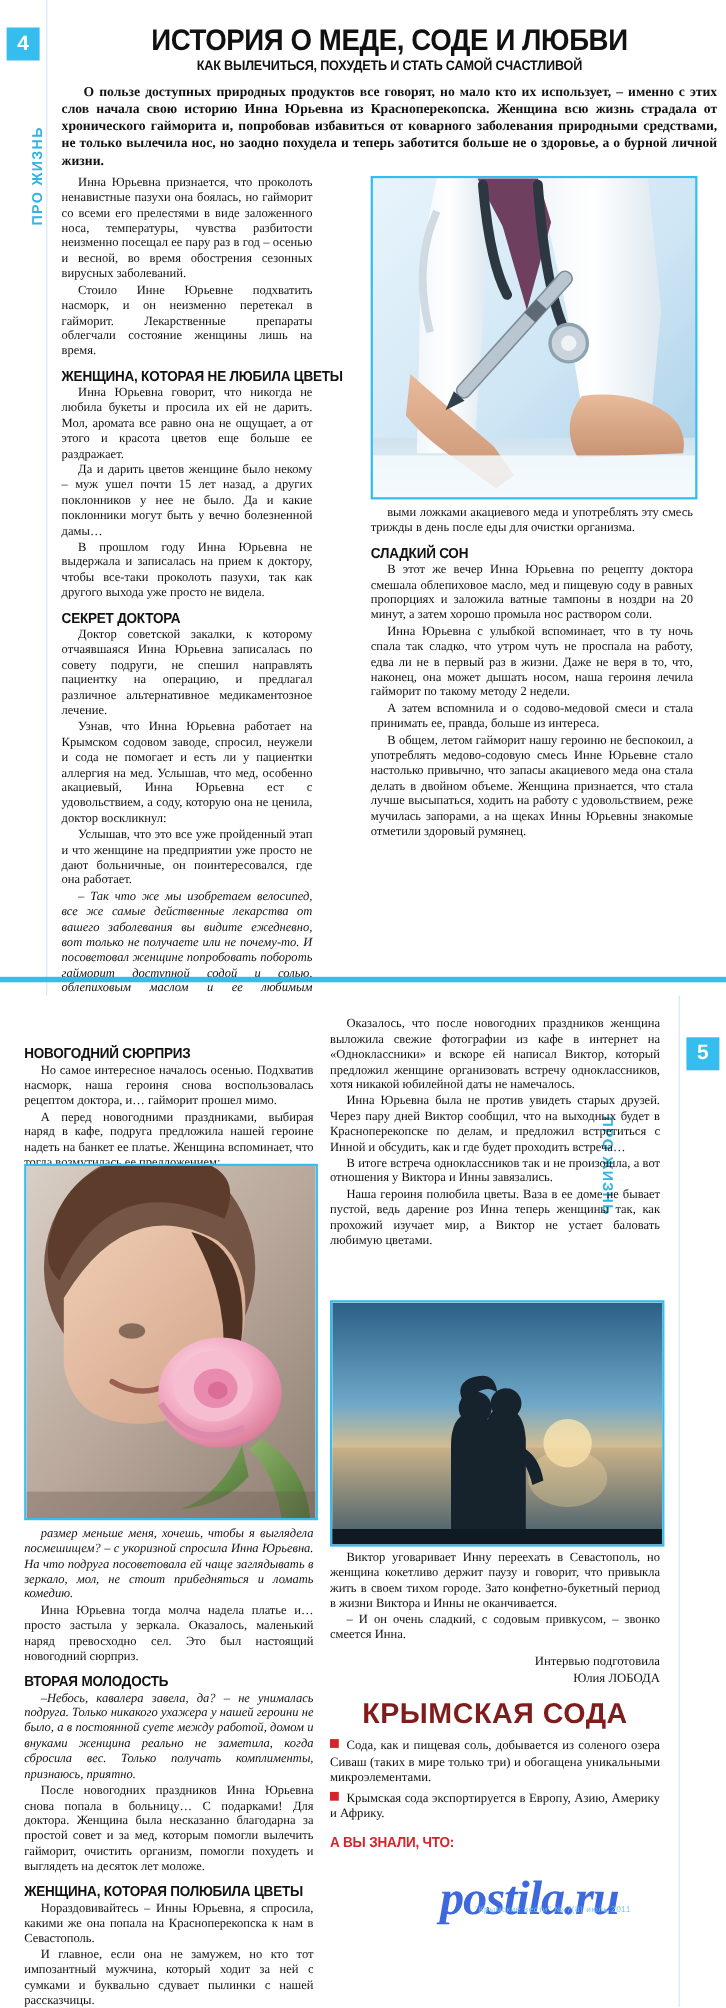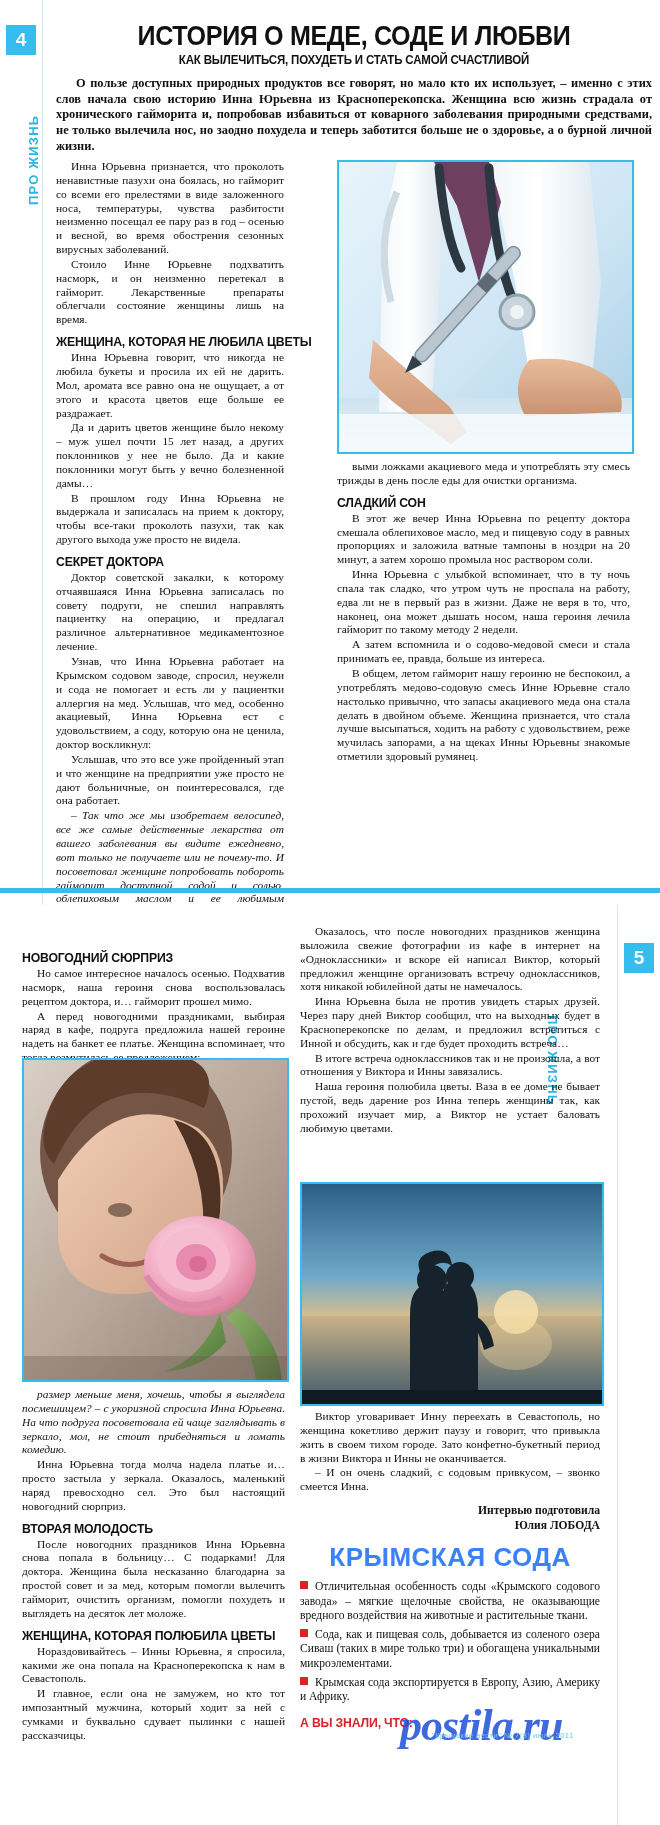--- a/index.html
+++ b/index.html
@@ -56,25 +56,25 @@
   }
   .sec.red{color:#d8232a;}
 
   
   .photo{border:2px solid #35bdee;position:relative;overflow:hidden;background:#dfeef7;}
   .ph-inner{position:absolute;inset:0;}
 
   .rule{height:5px;background:#35bdee;width:100%;}
 
   .credit{
-    text-align:right;font-weight:bold;font-size:11.6px;line-height:1.25;margin-top:10px;
+    text-align:right;font-weight:normal;font-size:11.6px;line-height:1.25;margin-top:10px;
   }
 
   .sodatitle{
-    text-align:center;color:#3b82f6;font-family:"Liberation Sans",sans-serif;
+    text-align:center;color:#7f1d1d;font-family:"Liberation Sans",sans-serif;
     font-weight:bold;font-size:26px;letter-spacing:0.5px;margin:9px 0 7px 0;
   }
   .bullet{
     display:inline-block;width:8px;height:8px;background:#d8232a;
     margin-right:7px;vertical-align:1px;
   }
   .sodap{font-size:11.6px;line-height:1.26;text-align:justify;margin:0 0 4px 0;text-indent:0;}
 
   .wm{
     position:absolute;font-family:"Liberation Serif",serif;font-style:italic;
@@ -227,20 +227,21 @@
         <path d="M214 248 q40 26 44 72 l-26 0 q-8 -46 -30 -62 z" fill="url(#leafg)"></path>
         <rect x="0" y="296" width="263" height="24" fill="#6a5a4e" opacity=".35"></rect>
       </svg>
     </div>
   </div>
 
   <div style="position:absolute;left:22px;top:483px;width:263px;">
     <p class="b" style="font-style:italic">размер меньше меня, хочешь, чтобы я выглядела посмешищем? – с укоризной спросила Инна Юрьевна. На что подруга посоветовала ей чаще заглядывать в зеркало, мол, не стоит прибедняться и ломать комедию.</p>
     <p class="b">Инна Юрьевна тогда молча надела платье и… просто застыла у зеркала. Оказалось, маленький наряд превосходно сел. Это был настоящий новогодний сюрприз.</p>
     <div class="sec">ВТОРАЯ МОЛОДОСТЬ</div>
+    <p class="b" style="font-style:italic">–Небось, кавалера завела, да? – не унималась подруга. Только никакого ухажера у нашей героини не было, а в постоянной суете между работой, домом и внуками женщина реально не заметила, когда сбросила вес. Только получать комплименты, признаюсь, приятно.</p>
     <p class="b">После новогодних праздников Инна Юрьевна снова попала в больницу… С подарками! Для доктора. Женщина была несказанно благодарна за простой совет и за мед, которым помогли вылечить гайморит, очистить организм, помогли похудеть и выглядеть на десяток лет моложе.</p>
     <div class="sec">ЖЕНЩИНА, КОТОРАЯ ПОЛЮБИЛА ЦВЕТЫ</div>
     <p class="b">Нораздовивайтесь – Инны Юрьевна, я спросила, какими же она попала на Красноперекопска к нам в Севастополь.</p>
     <p class="b">И главное, если она не замужем, но кто тот импозантный мужчина, который ходит за ней с сумками и буквально сдувает пылинки с нашей рассказчицы.</p>
   </div>
 
   <div style="position:absolute;left:300px;top:20px;width:300px;">
     <p class="b">Оказалось, что после новогодних праздников женщина выложила свежие фотографии из кафе в интернет на «Одноклассники» и вскоре ей написал Виктор, который предложил женщине организовать встречу одноклассников, хотя никакой юбилейной даты не намечалось.</p>
     <p class="b">Инна Юрьевна была не против увидеть старых друзей. Через пару дней Виктор сообщил, что на выходных будет в Красноперекопске по делам, и предложил встретиться с Инной и обсудить, как и где будет проходить встреча…</p>
     <p class="b">В итоге встреча одноклассников так и не произошла, а вот отношения у Виктора и Инны завязались.</p>
@@ -282,23 +283,20 @@
 
   <div style="position:absolute;left:300px;top:505px;width:300px;">
     <p class="b">Виктор уговаривает Инну переехать в Севастополь, но женщина кокетливо держит паузу и говорит, что привыкла жить в своем тихом городе. Зато конфетно-букетный период в жизни Виктора и Инны не оканчивается.</p>
     <p class="b">– И он очень сладкий, с содовым привкусом, – звонко смеется Инна.</p>
     <div class="credit">
       <div>Интервью подготовила</div>
       <div>Юлия ЛОБОДА</div>
     </div>
     <div class="sodatitle">КРЫМСКАЯ СОДА</div>
     <p class="sodap">
-      <span class="bullet"></span><span>Отличительная особенность соды «Крымского содового завода» – мягкие щелочные свойства, не оказывающие вредного воздействия на животные и растительные ткани.</span>
-    </p>
-    <p class="sodap">
       <span class="bullet"></span><span>Сода, как и пищевая соль, добывается из соленого озера Сиваш (таких в мире только три) и обогащена уникальными микроэлементами.</span>
     </p>
     <p class="sodap">
       <span class="bullet"></span><span>Крымская сода экспортируется в Европу, Азию, Америку и Африку.</span>
     </p>
     <div class="sec red" style="margin-top:10px">А ВЫ ЗНАЛИ, ЧТО:</div>
   </div>
 
   <div class="wm" style="left:400px;top:795px;">postila.ru</div>
   <div class="wmsub" style="left:432px;top:826px;">"Крымские вести" № 7(8) июль 2011</div>

